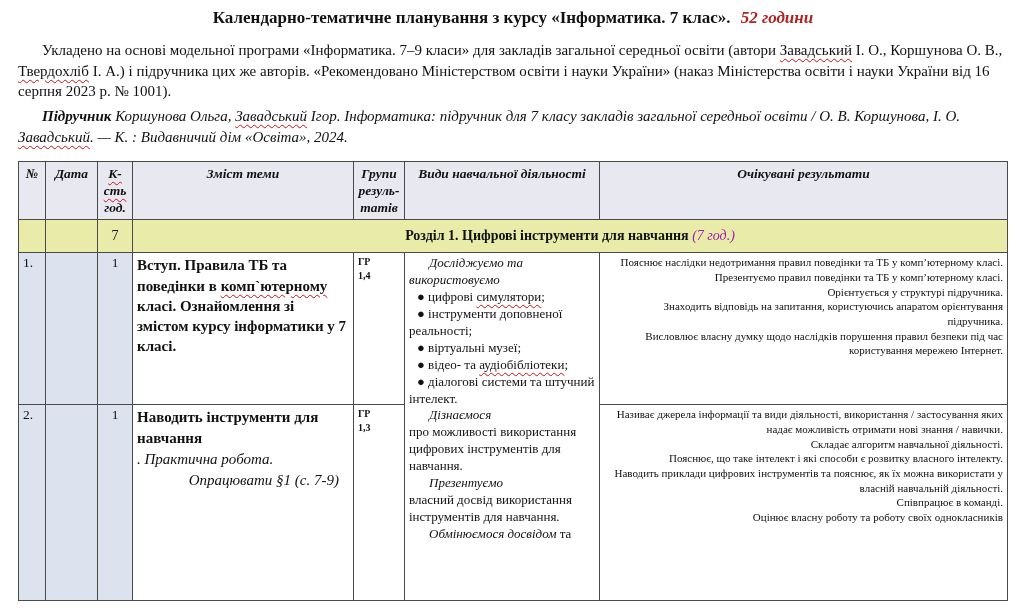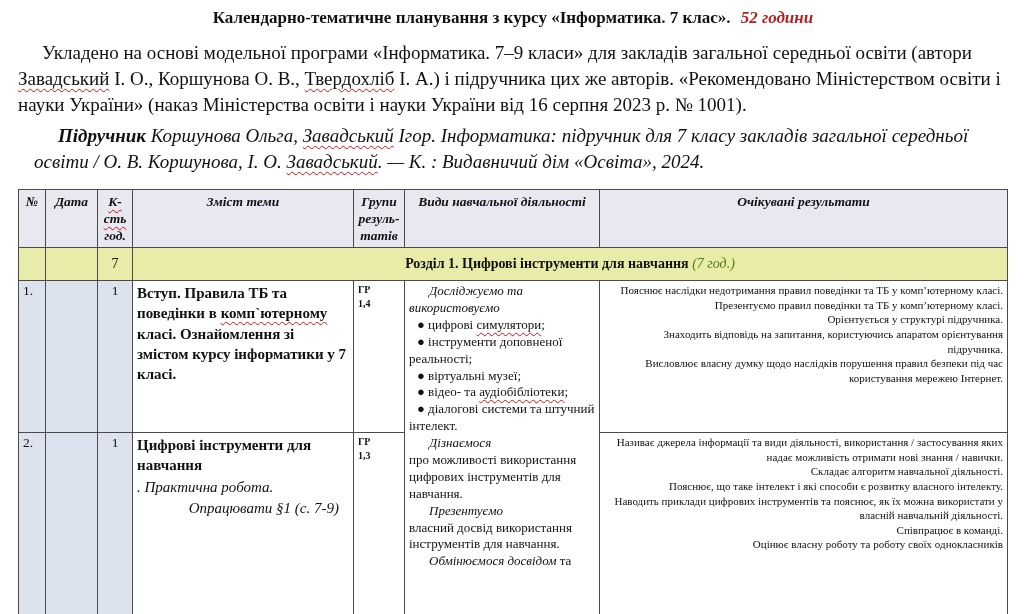--- a/index.html
+++ b/index.html
@@ -9,37 +9,37 @@
     font-family:"Liberation Serif","DejaVu Serif",serif;
     color:#111;
   }
   .page { position:relative; width:1024px; height:614px; padding:6px 16px 8px 18px; }
 
   
   .b  { font-weight:bold; }
   .i  { font-style:italic; }
   .bi { font-weight:normal; font-style:italic; }
   .red  { color:#b22222; }
-  .ri { color:#4d7c0f; font-style:italic; }
+  .ri { color:#a21caf; font-style:italic; }
   .sq {
     text-decoration-line:underline;
     text-decoration-style:wavy;
     text-decoration-color:#cc1111;
     text-decoration-thickness:1px;
     text-underline-offset:3px;
   }
   .tr { text-align:right; padding-right:10px; }
   .ind { text-indent:20px; }
   .bl  { text-indent:8px; }
 
   
   .title { text-align:center; font-size:17px; font-weight:bold; margin:2px 0 12px 0; }
   .title .hours { margin-left:10px; font-style:italic; }
-  .intro { font-size:19px; line-height:1.38; text-indent:24px; margin-bottom:2px; }
-  .intro2 { font-style:italic; margin-top:4px;margin-left:16px; }
+  .intro { font-size:15px; line-height:1.38; text-indent:24px; margin-bottom:2px; }
+  .intro2 { font-style:italic; margin-top:4px; }
 
   
   table.plan {
     border-collapse:collapse; table-layout:fixed;
     width:989px; margin-top:14px;
     font-size:13.5px;
   }
   table.plan td, table.plan th {
     border:1px solid #4a4a4a;
     vertical-align:top;
@@ -141,21 +141,21 @@
             <div class="ln"><span>Знаходить відповідь на запитання, користуючись апаратом орієнтування підручника.</span></div>
             <div class="ln"><span>Висловлює власну думку щодо наслідків  порушення правил безпеки під час користування мережею Інтернет.</span></div>
           </td>
       </tr>
 
       <tr class="r2">
         <td class="shade num">2.</td>
         <td class="shade"></td>
         <td class="shade c">1</td>
         <td class="topic">
-            <div class="ln"><span class="b">Цифрові інструменти для навчання</span></div>
+            <div class="ln"><span class="b">Наводить інструменти для навчання</span></div>
             <div class="ln"><span class="i">. Практична робота.</span></div>
             <div class="ln tr"><span class="bi">Опрацювати §1 (с. 7-9)</span></div>
           </td>
         <td class="group">ГР
 1,3</td>
         <td class="res">
             <div class="ln"><span>Називає джерела інформації та види діяльності, використання / застосування яких надає можливість отримати нові знання / навички.</span></div>
             <div class="ln"><span>Складає алгоритм навчальної діяльності.</span></div>
             <div class="ln"><span>Пояснює, що таке інтелект і які способи є розвитку власного інтелекту.</span></div>
             <div class="ln"><span>Наводить приклади цифрових інструментів та пояснює, як їх можна використати у власній навчальній діяльності.</span></div>

